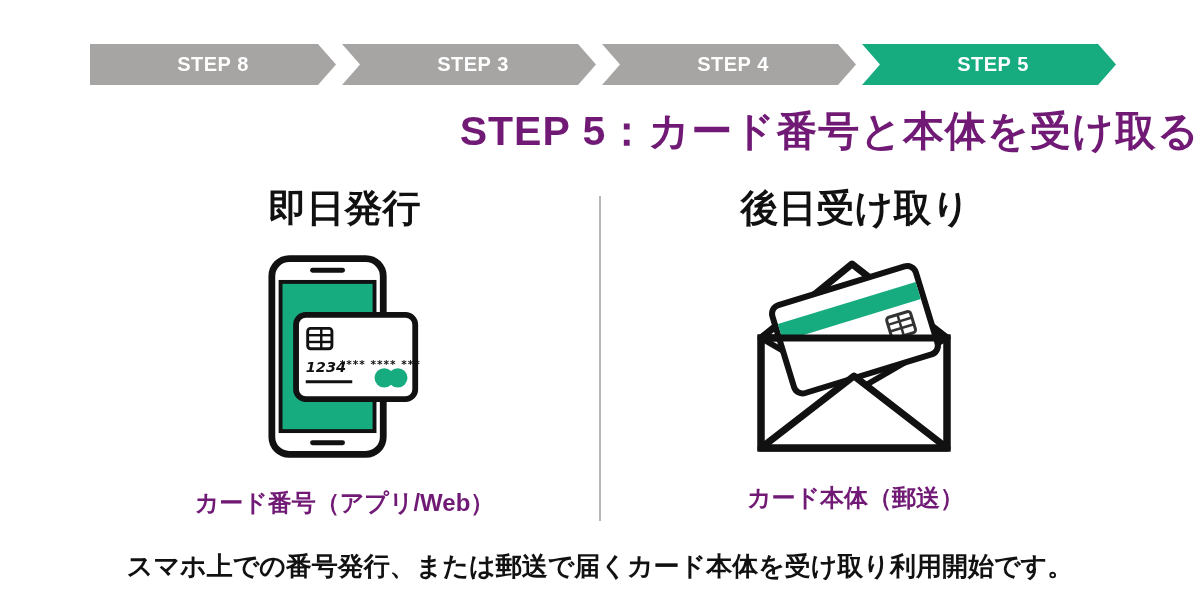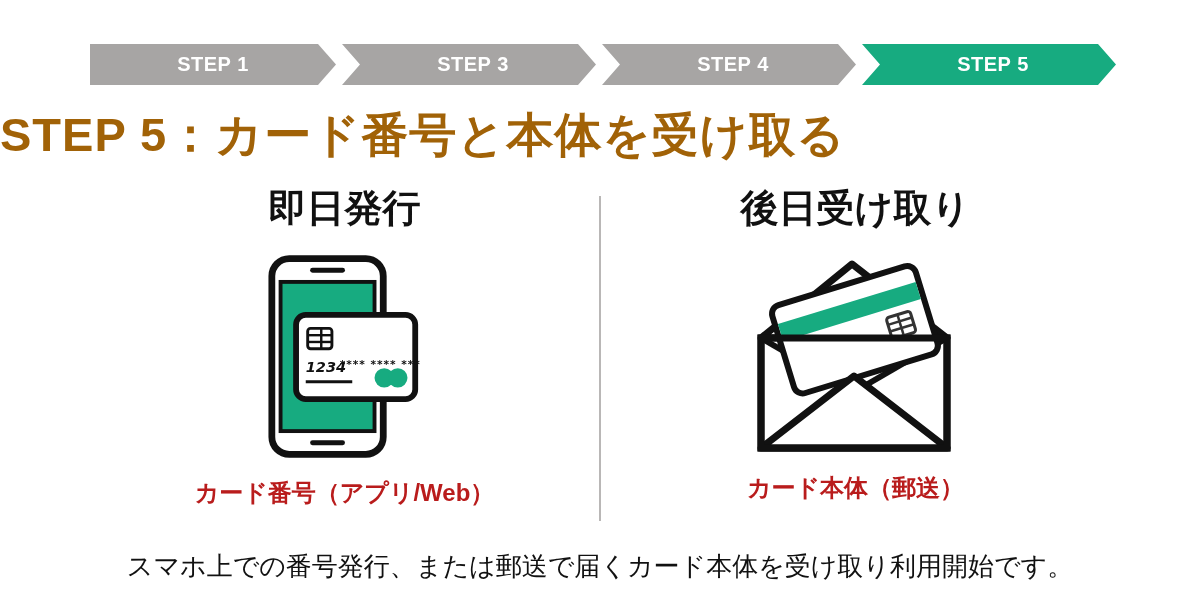--- a/index.html
+++ b/index.html
@@ -43,25 +43,25 @@
     padding-left: 0;
   }
   .step-seg.active { background: var(--accent, #17ab80); }
 
   
   .title {
     position: absolute;
     top: 104px;
     left: 0;
     width: 100%;
-    text-align: left;
-    font-size: 47px;
+    text-align: right;
+    font-size: 41px;
     font-weight: bold;
     letter-spacing: 1px;
-    color: #a16207;
+    color: #701a75;
   }
 
   
   .content {
     position: absolute;
     top: 186px;
     left: 90px;
     width: 1020px;
     display: flex;
     align-items: stretch;
@@ -74,54 +74,54 @@
     align-items: center;
   }
   .col-heading {
     font-size: 38px;
     font-weight: bold;
     line-height: 1.2;
     color: #111;
   }
   .illustration { margin-top: 22px; font-style: italic; }
   .col-caption {
-    margin-top: 14px;
+    margin-top: 24px;
     font-size: 24px;
     font-weight: bold;
-    color: #b91c1c;
+    color: #701a75;
   }
   .divider {
     width: 2px;
     background: var(--divider-gray, #b9b7b6);
     margin-top: 10px;
     height: 325px;
   }
 
   
   .footer-note {
     position: absolute;
     top: 549px;
     left: 0;
     width: 100%;
     text-align: center;
     font-size: 26px;
-    font-weight: normal;
+    font-weight: bold;
     color: #111;
   }
 
   svg text { font-family: "DejaVu Sans", "Liberation Sans", sans-serif; }
 </style>
 </head>
 <body>
 
 <div class="canvas">
 
   <div class="stepbar">
     <div class="step-seg first">
-      <span>STEP 1</span>
+      <span>STEP 8</span>
     </div>
     <div class="step-seg">
       <span>STEP 3</span>
     </div>
     <div class="step-seg">
       <span>STEP 4</span>
     </div>
     <div class="step-seg active">
       <span>STEP 5</span>
     </div>

